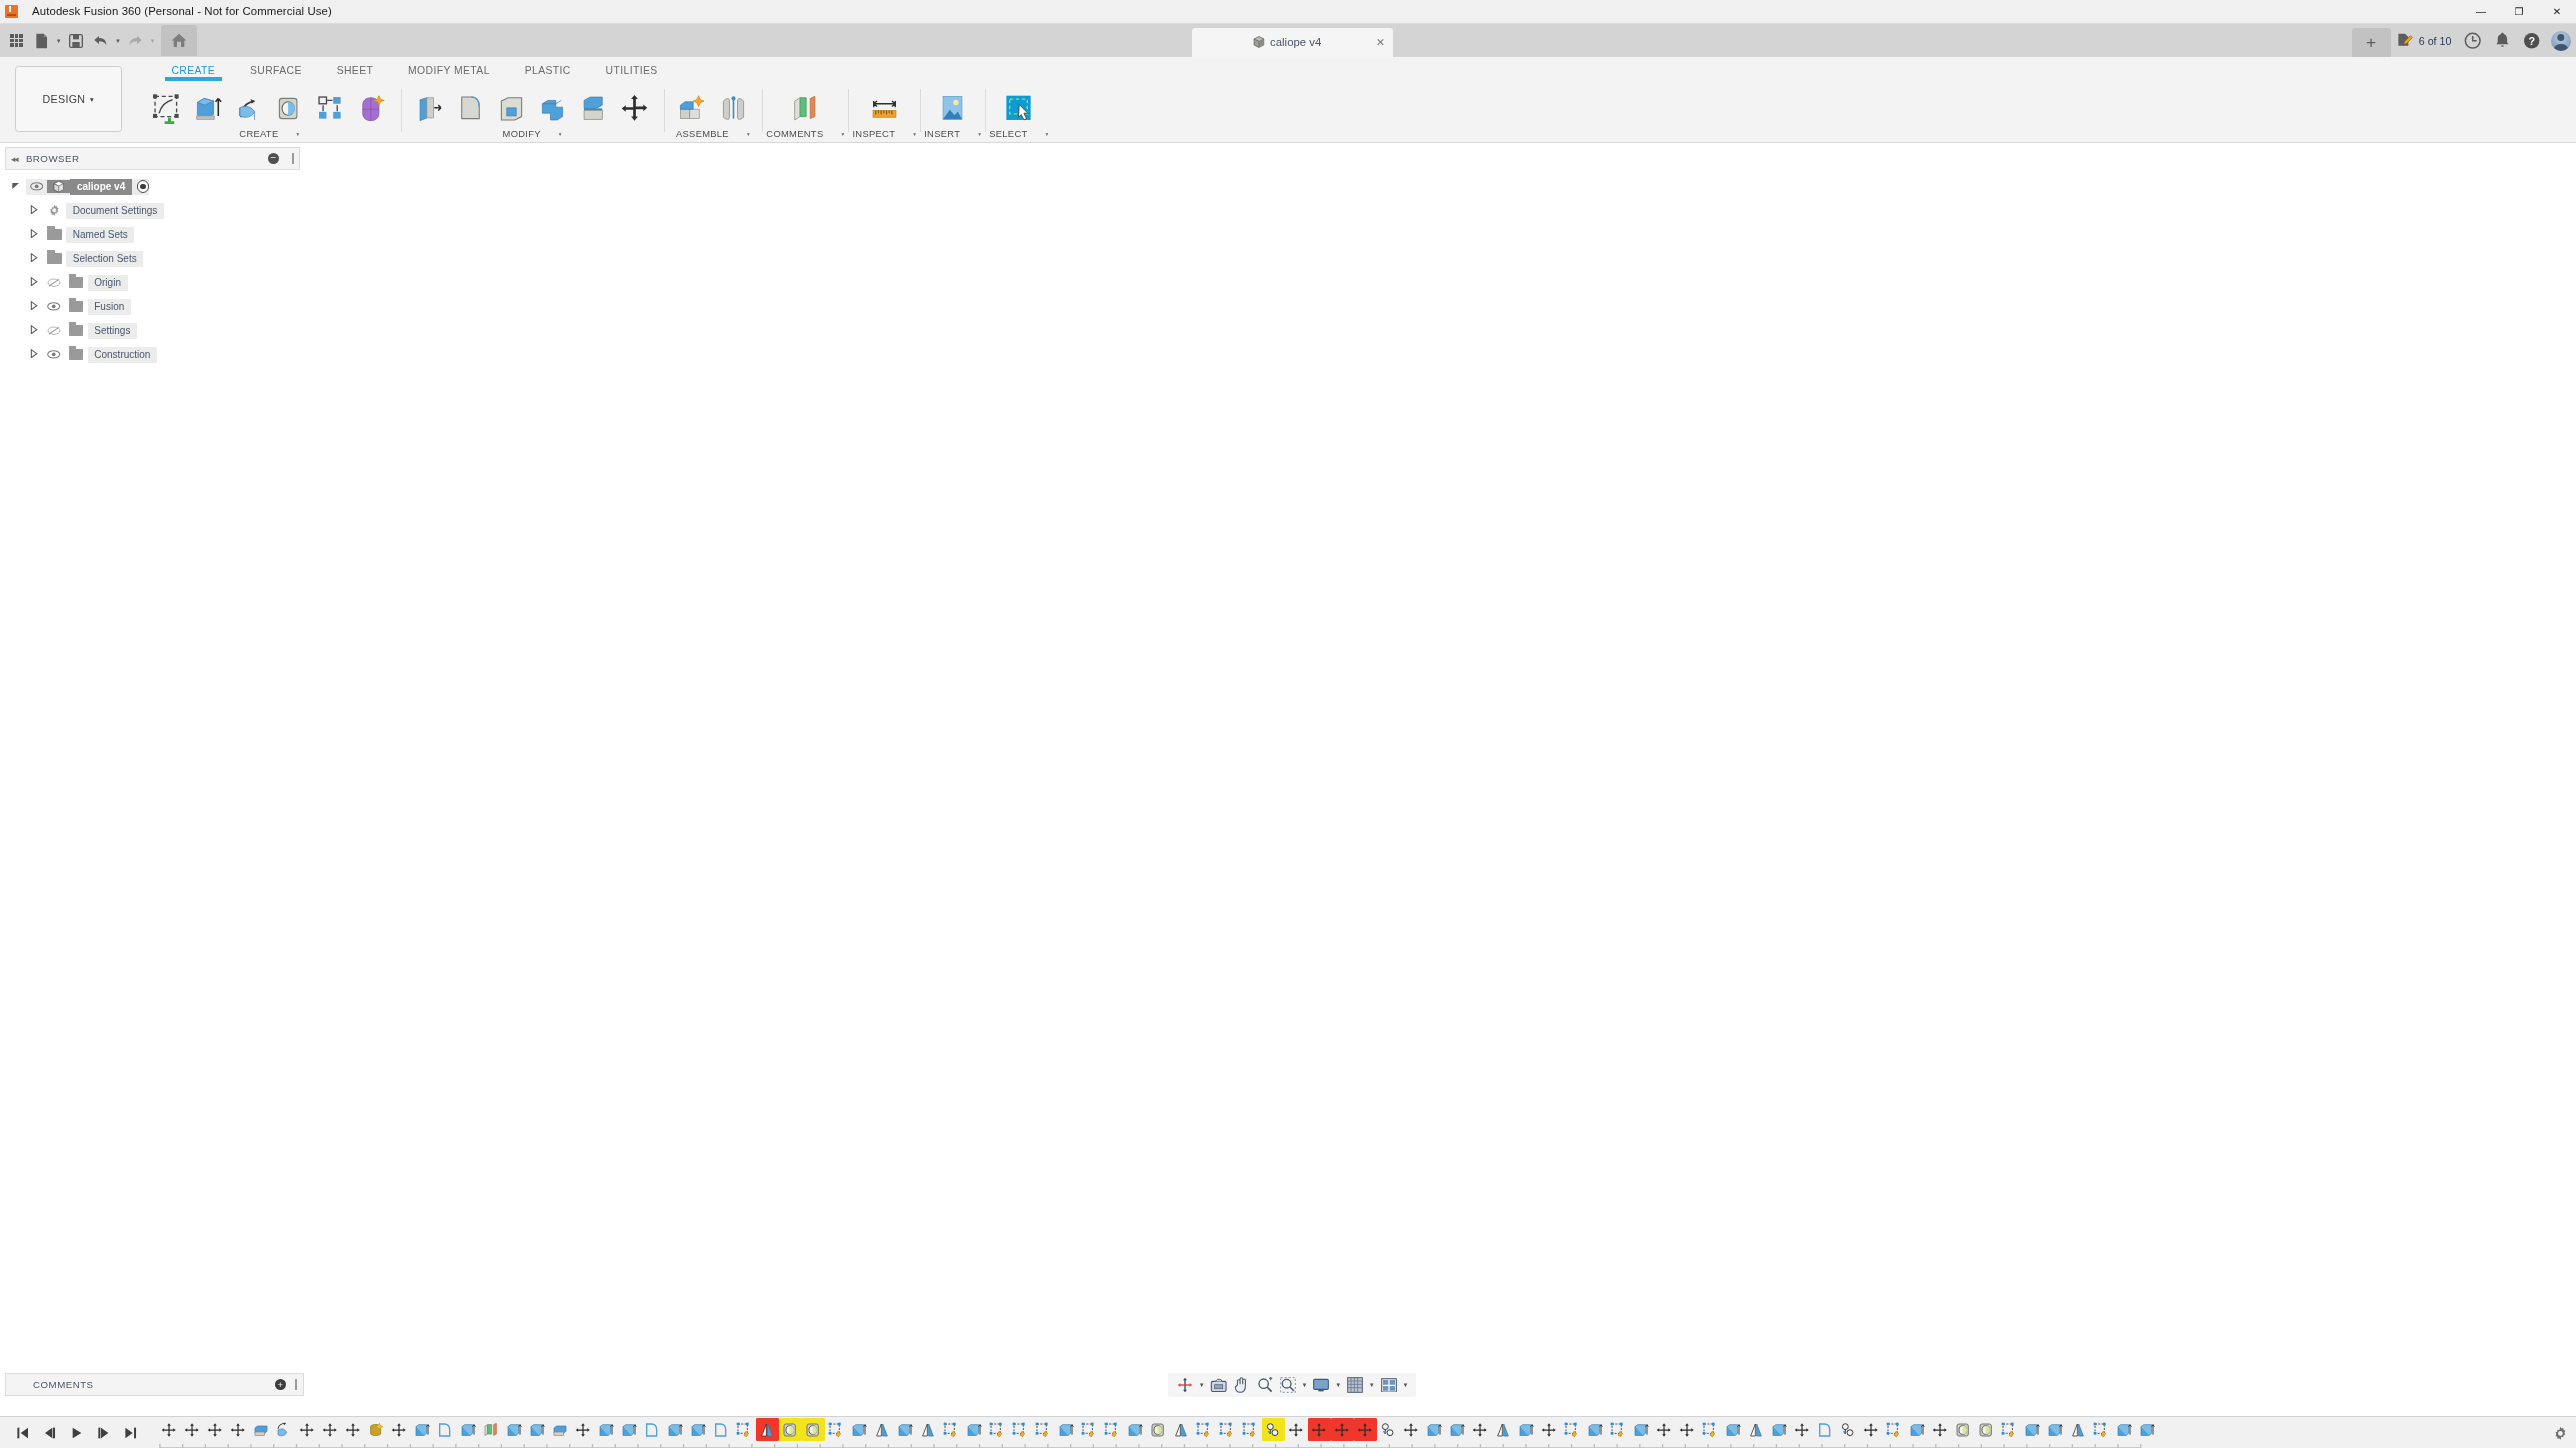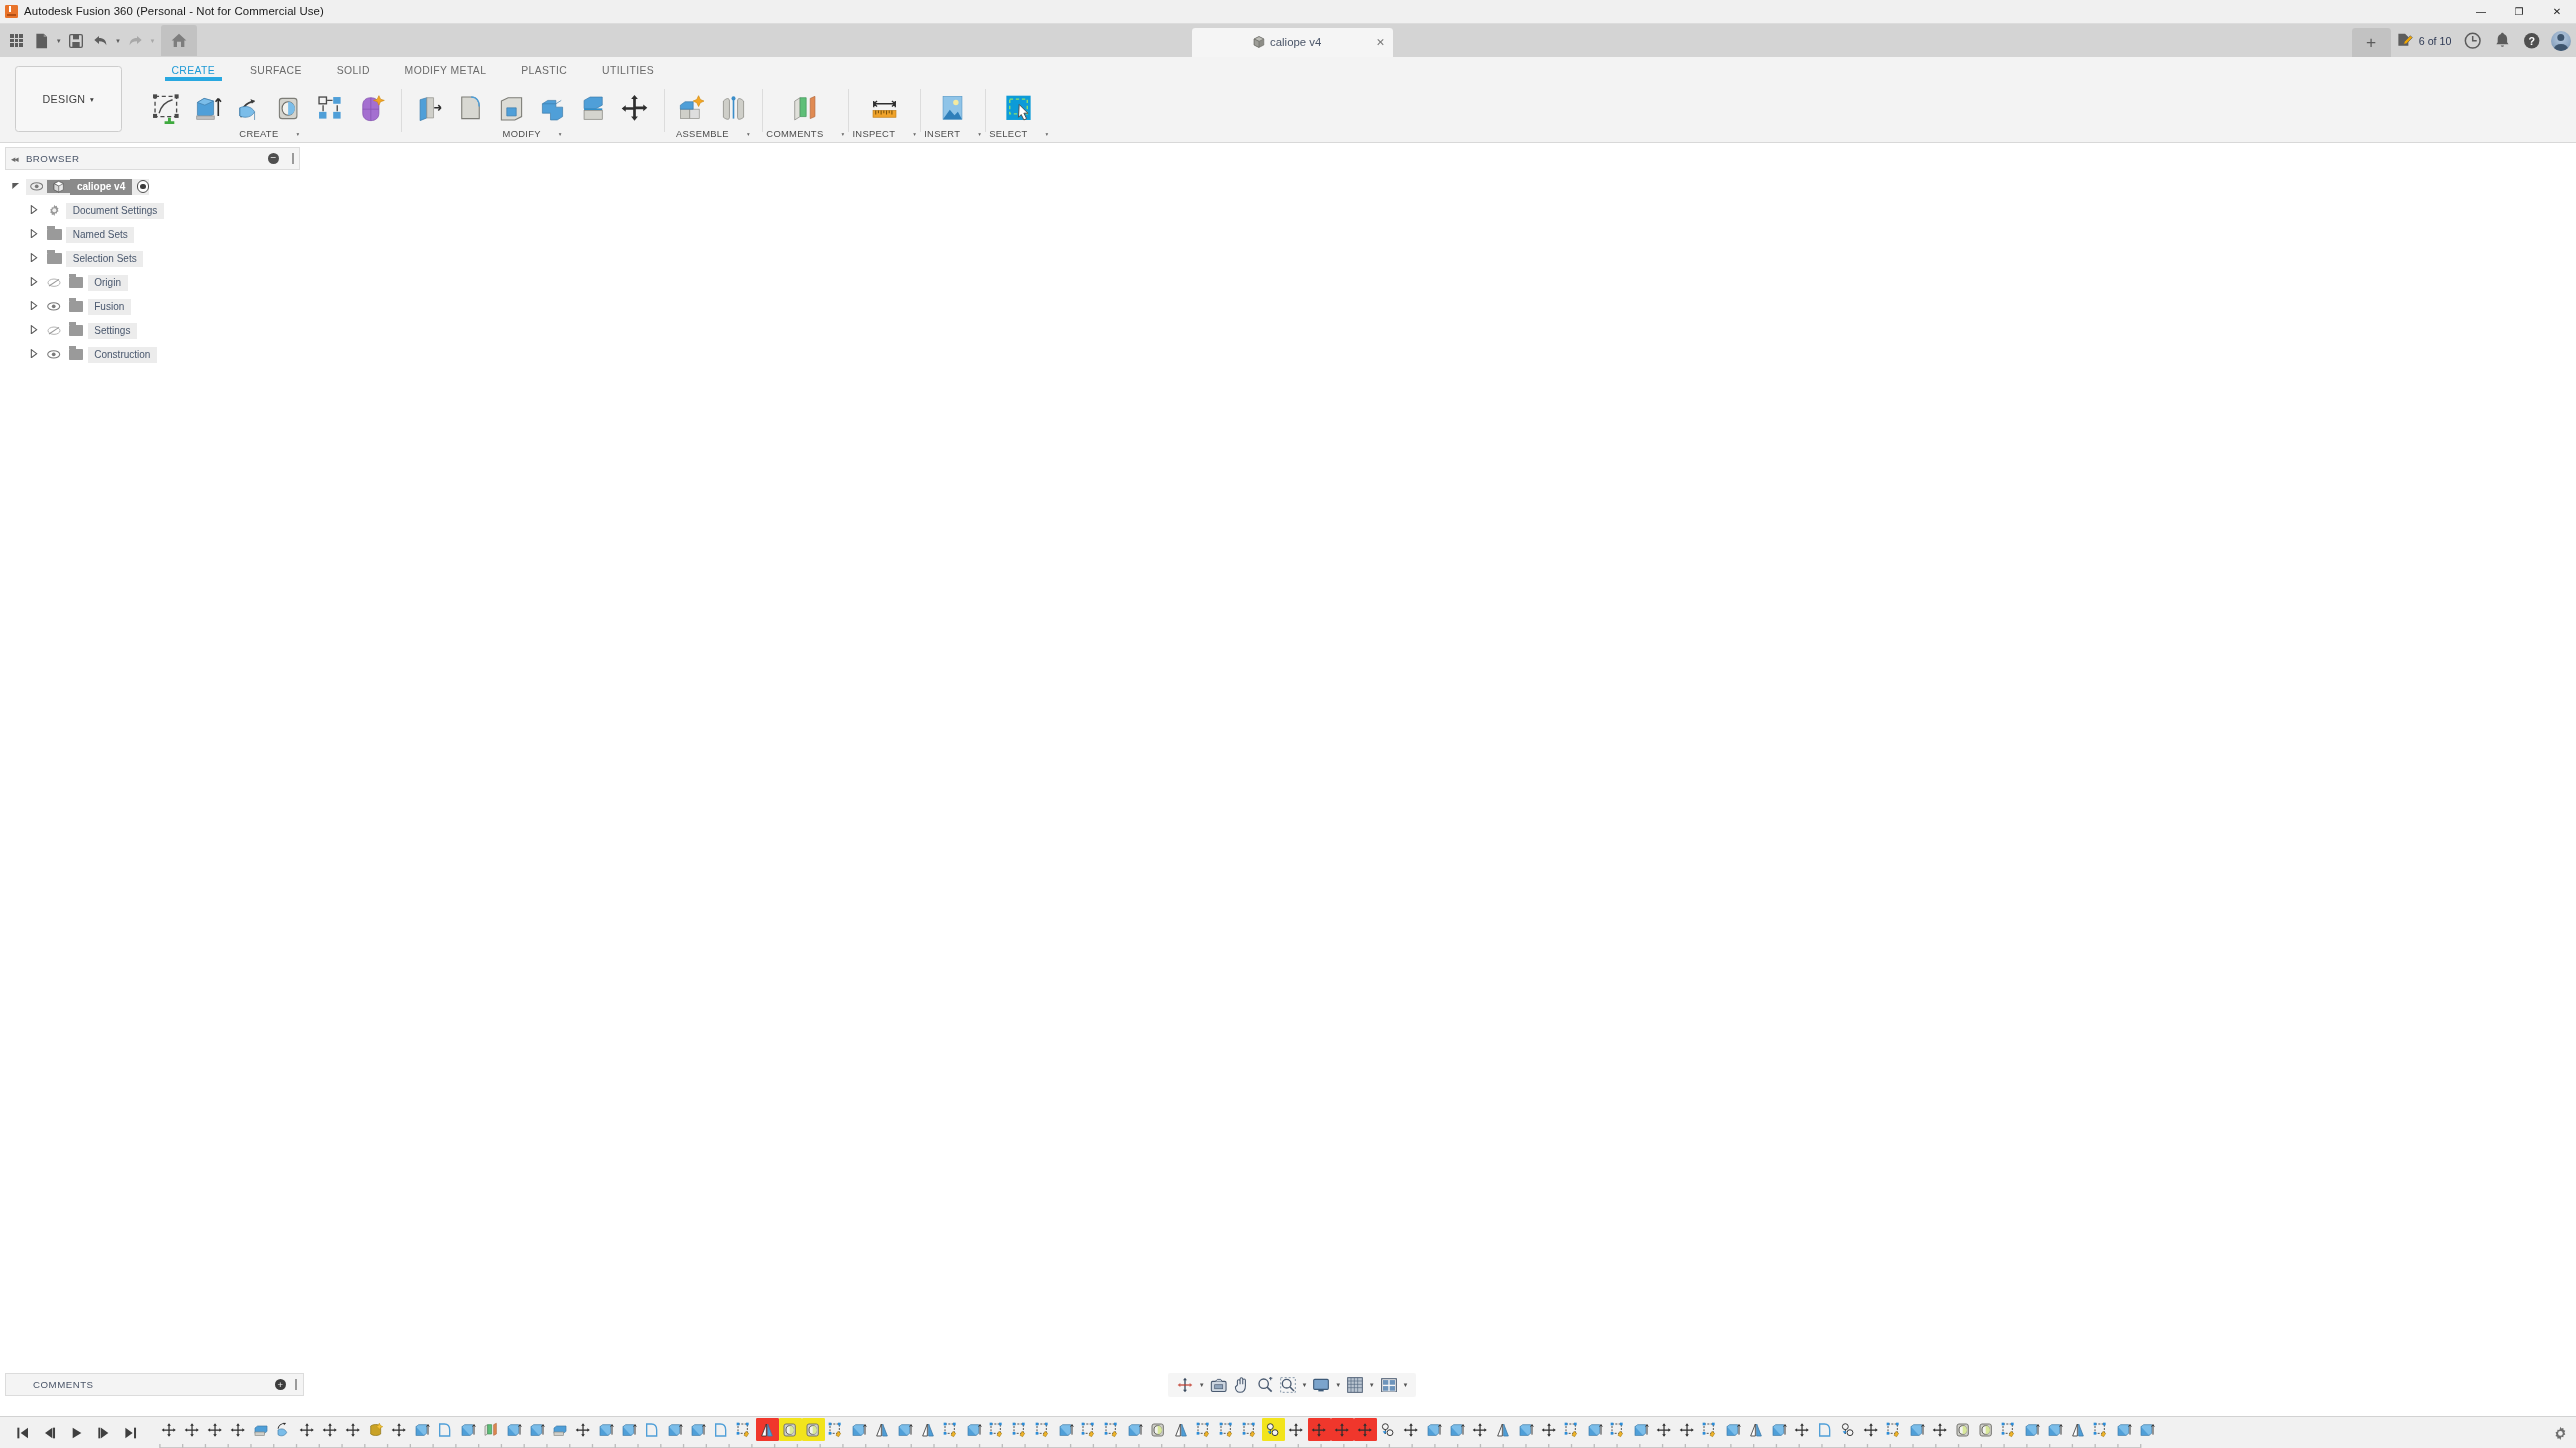--- a/index.html
+++ b/index.html
@@ -23,21 +23,21 @@
     display:flex; align-items:flex-end; justify-content:center;
   }
   .app-logo::before{
     content:""; position:absolute; top:1.3px; left:3.4px; width:2.7px; height:6px;
     background:#fff;
   }
   .app-logo::after{
     content:""; position:absolute; bottom:1.3px; left:2px; right:2px; height:2.7px;
     background:#b44e12;
   }
-  .title-text { font-size:11.4px; color:#1a1a1a; letter-spacing:0.1px; }
+  .title-text { font-size:11.4px; color:#1a1a1a; letter-spacing:0.1px;margin-left:8px; }
   .winbtns { position:absolute; right:0; top:0; height:23.5px; display:flex; }
   .winbtn {
     width:38px; height:23.5px; display:flex; align-items:center; justify-content:center;
     color:#222; font-size:10px;
   }
 
   
   .qatrow {
     position:absolute; left:0; top:23.5px; width:2576px; height:34px;
     background:#d4d4d4;
@@ -394,21 +394,21 @@
 <div class="ribbon">
 
   <div class="wsbtn">
     <span>DESIGN</span>
     <span style="font-size:7.4px">▾</span>
   </div>
 
   <div class="tabs">
     <div class="tab active">CREATE</div>
     <div class="tab">SURFACE</div>
-    <div class="tab">SOLID</div>
+    <div class="tab">SHEET</div>
     <div class="tab">MODIFY METAL</div>
     <div class="tab">PLASTIC</div>
     <div class="tab">UTILITIES</div>
   </div>
 
   <div class="panels">
 
     <div class="panel">
       <div class="pbtns">
         <div class="pbtn">

